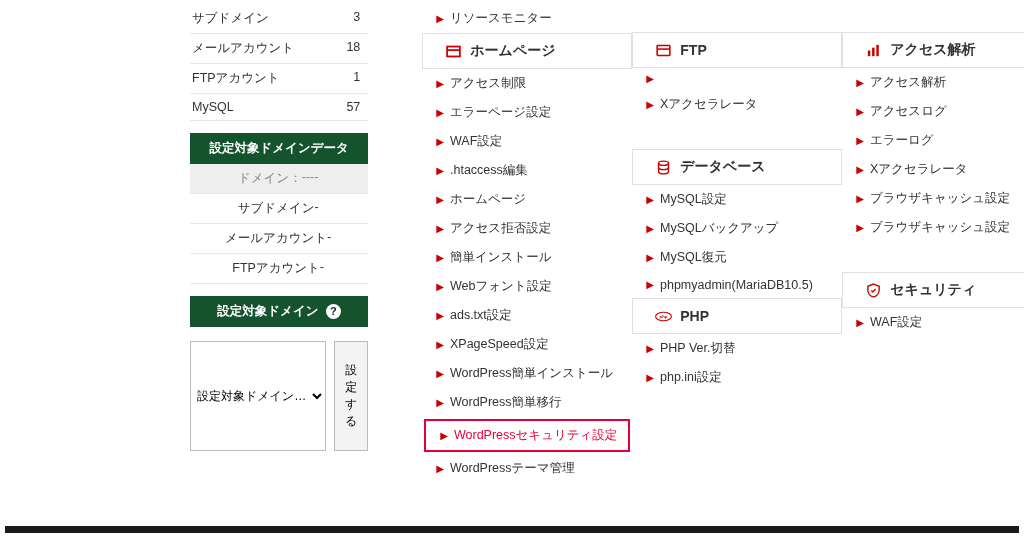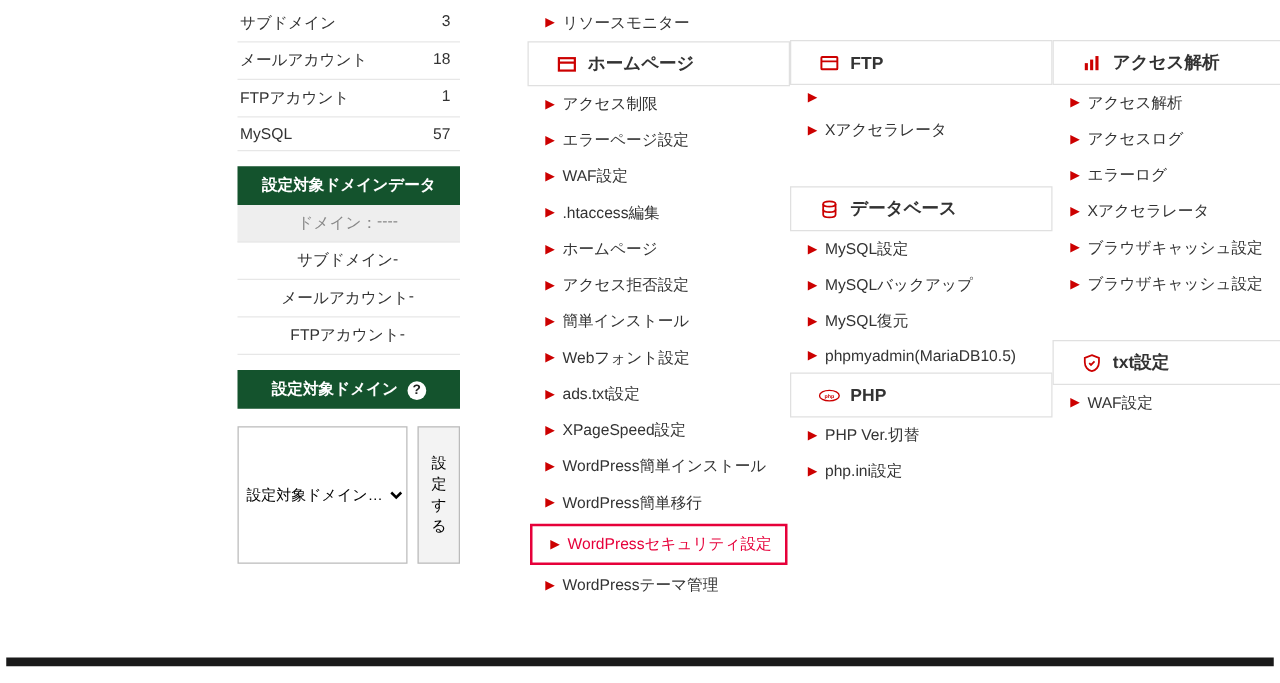--- a/index.html
+++ b/index.html
@@ -333,21 +333,21 @@
         </div>
 
       <div style="height:30px"></div>
       <div class="cat-hdr">
         <span class="ico">
           <svg viewBox="0 0 24 24" fill="none" stroke="#c00" stroke-width="2">
               <path d="M12 3l8 3v5c0 5-3.4 9.3-8 10-4.6-.7-8-5-8-10V6z"></path>
               <path d="M9 12l2 2 4-4"></path>
             </svg>
         </span>
-        <span>txt設定</span>
+        <span>セキュリティ</span>
       </div>
       <div class="item">
           <span class="chev">▶</span>
           <span>WAF設定</span>
         </div>
     </div>
 
   </div>
 </div>
 

